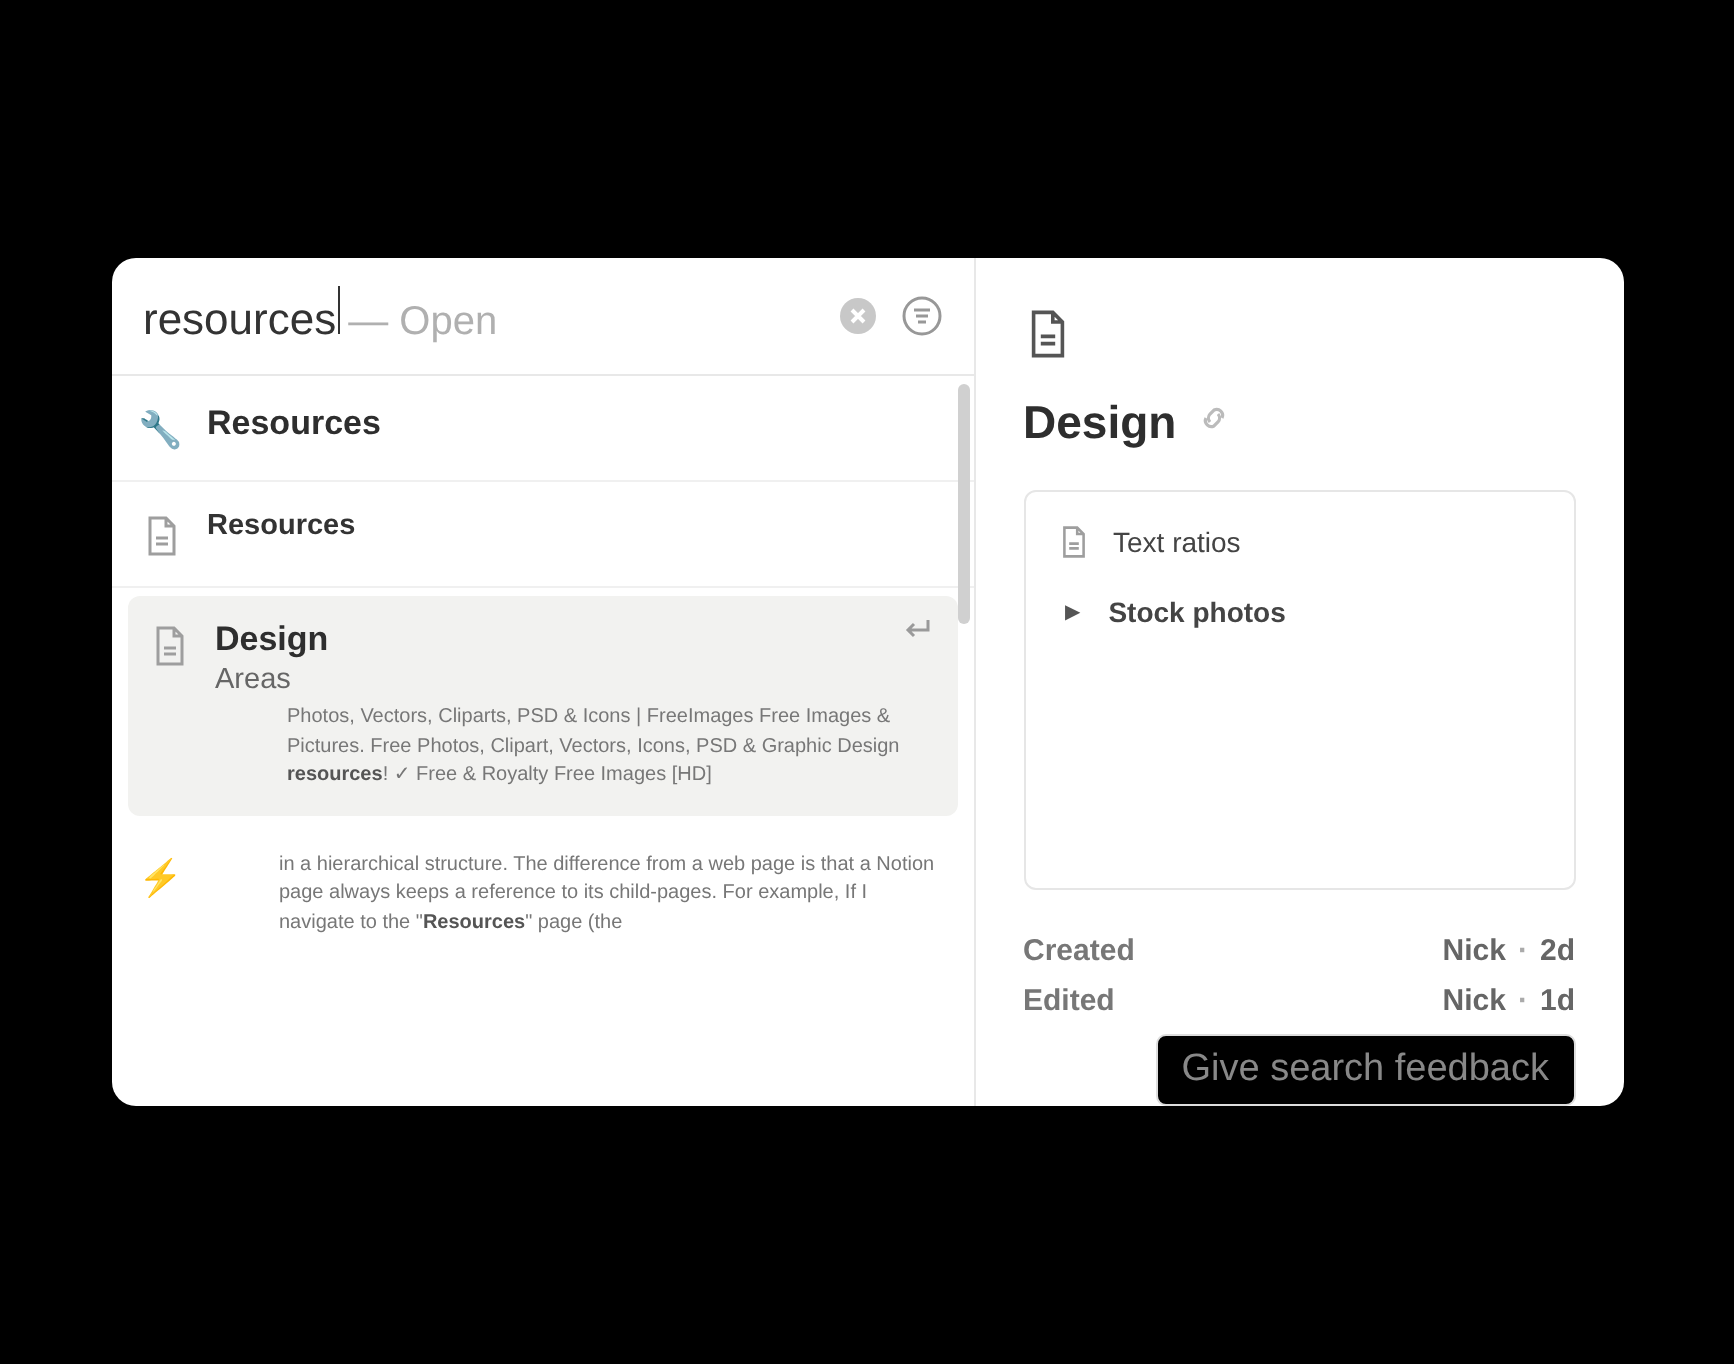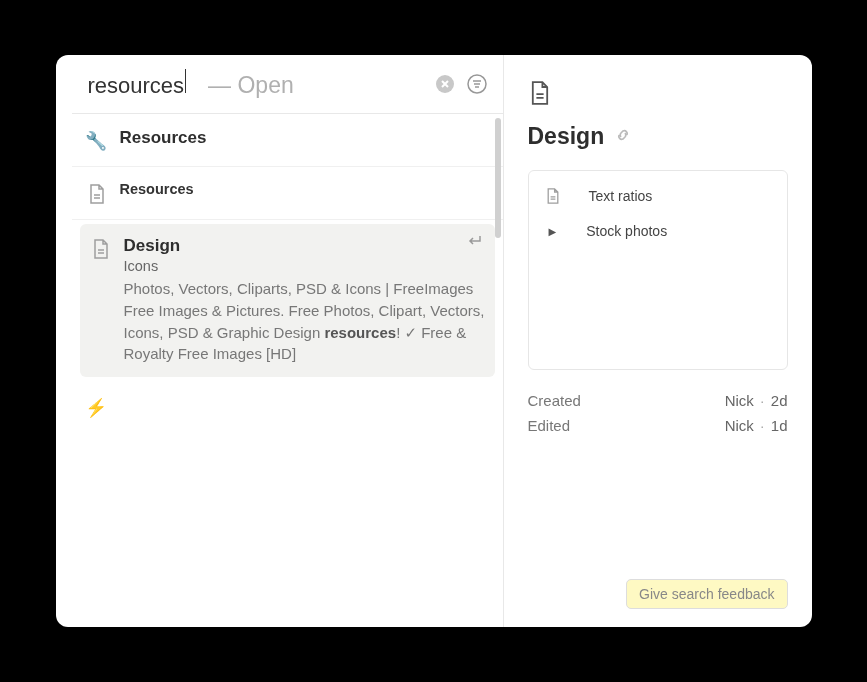--- a/index.html
+++ b/index.html
@@ -7,27 +7,26 @@
       background: #000;
       width: 867px;
       height: 682px;
       font-family: -apple-system, BlinkMacSystemFont, "Segoe UI", sans-serif;
       display: flex;
       align-items: center;
       justify-content: center;
     }
     .window {
       width: 756px;
-      height: 572px;
+      height: 424px;
       background: #fff;
       border-radius: 12px;
       display: flex;
       overflow: hidden;
       box-shadow: 0 20px 60px rgba(0,0,0,0.5);
-      padding-left: 16px;
     }
     .left-panel {
       width: 432px;
       border-right: 1px solid #e8e8e8;
       display: flex;
       flex-direction: column;
     }
     .search-header {
       display: flex;
       align-items: center;
@@ -48,22 +47,22 @@
     .search-cursor {
       display: inline-block;
       width: 1px;
       height: 24px;
       background: #333;
       vertical-align: text-bottom;
       margin-left: 1px;
     }
     .search-hint {
       color: #b0b0b0;
-      font-size: 23px;
-      margin-left: 22px;
+      font-size: 20px;
+      margin-left: 4px;
     }
     .header-icons {
       display: flex;
       gap: 12px;
       align-items: center;
     }
     .icon-btn {
       cursor: pointer;
       display: flex;
       align-items: center;
@@ -124,23 +123,24 @@
     .result-subtitle {
       font-size: 14.5px;
       color: #666;
       margin-bottom: 4px;
     }
     .result-subtitle.bold {
       font-weight: 600;
       color: #333;
     }
     .result-snippet {
-      font-size: 15px;
+      font-size: 10px;
       color: #777;
       line-height: 1.45;
+      margin-left: 36px;
     }
     .result-snippet b {
       font-weight: 600;
       color: #555;
     }
     .enter-icon {
       position: absolute;
       top: 10px;
       right: 12px;
       color: #9a9a9a;
@@ -174,54 +174,55 @@
     .preview-content {
       border: 1px solid #e6e6e6;
       border-radius: 6px;
       padding: 16px 16px;
       margin-bottom: 22px;
       min-height: 200px;
     }
     .content-row {
       display: flex;
       align-items: center;
-      gap: 28px;
+      gap: 12px;
       margin-bottom: 18px;
       font-size: 14px;
       color: #444;
       text-align: center;
     }
     .content-row .page-svg-sm { stroke: #9e9e9e; }
     .triangle {
       font-size: 10px;
       color: #555;
       margin-left: 4px;
       margin-right: 2px;
     }
     .meta-row {
       display: flex;
       justify-content: space-between;
       font-size: 15px;
       color: #777;
       margin-bottom: 8px;
+      font-weight: bold;
     }
     .meta-value {
       color: #666;
     }
     .meta-sep { margin: 0 6px; color: #aaa; }
     .spacer { flex: 1; }
     .feedback-wrap {
       display: flex;
       justify-content: flex-end;
     }
     .feedback-btn {
       border: 1px solid #ddd;
-      background: #fef9c3;
+      background: #000000;
       color: #888;
-      font-size: 14px;
+      font-size: 19px;
       padding: 6px 12px;
       border-radius: 5px;
       cursor: pointer;
     }
   </style>
 </head>
 <body>
 
 <div class="window">
   <div class="left-panel">
@@ -276,30 +277,33 @@
               <path d="M13 2 v5 h-9 M6 4 l-3 3 l3 3"></path>
             </svg>
         </div>
         <div class="result-icon">
           <svg class="page-svg" width="20" height="22" viewBox="0 0 20 22">
               <path d="M4 2 h8 l4 4 v14 h-12 z M12 2 v4 h4 M7 12 h6 M7 15 h6"></path>
             </svg>
         </div>
         <div class="result-body">
           <div class="result-title">Design</div>
-          <div class="result-subtitle">Icons</div>
+          <div class="result-subtitle">Areas</div>
           <div class="result-snippet">
             <span>Photos, Vectors, Cliparts, PSD &amp; Icons | FreeImages Free Images &amp; Pictures. Free Photos, Clipart, Vectors, Icons, PSD &amp; Graphic Design </span><b>resources</b><span>! ✓ Free &amp; Royalty Free Images [HD]</span>
           </div>
         </div>
       </div>
 
       <div class="result-item" style="border-bottom:none;">
         <div class="result-icon bolt">⚡</div>
         <div class="result-body">
+          <div class="result-snippet">
+            <span>in a hierarchical structure. The difference from a web page is that a Notion page always keeps a reference to its child-pages. For example, If I navigate to the "</span><b>Resources</b><span>" page (the</span>
+          </div>
         </div>
       </div>
     </div>
   </div>
 
   <div class="right-panel">
     <div class="preview-icon">
       <svg width="24" height="28" viewBox="0 0 20 22" fill="none" stroke-width="1.5">
           <path d="M4 2 h8 l4 4 v14 h-12 z M12 2 v4 h4 M7 12 h6 M7 15 h6"></path>
         </svg>
@@ -315,21 +319,21 @@
 
     <div class="preview-content">
       <div class="content-row">
         <svg class="page-svg-sm" width="16" height="18" viewBox="0 0 20 22" fill="none" stroke-width="1.6">
             <path d="M4 2 h8 l4 4 v14 h-12 z M12 2 v4 h4 M7 12 h6 M7 15 h6"></path>
           </svg>
         <span>Text ratios</span>
       </div>
       <div class="content-row">
         <span class="triangle">▶</span>
-        <span style="font-weight:400;">Stock photos</span>
+        <span style="font-weight:700;">Stock photos</span>
       </div>
     </div>
 
     <div class="meta-row">
       <span>Created</span>
       <span class="meta-value">
         <span>Nick</span><span class="meta-sep">·</span><span>2d</span>
       </span>
     </div>
     <div class="meta-row">

